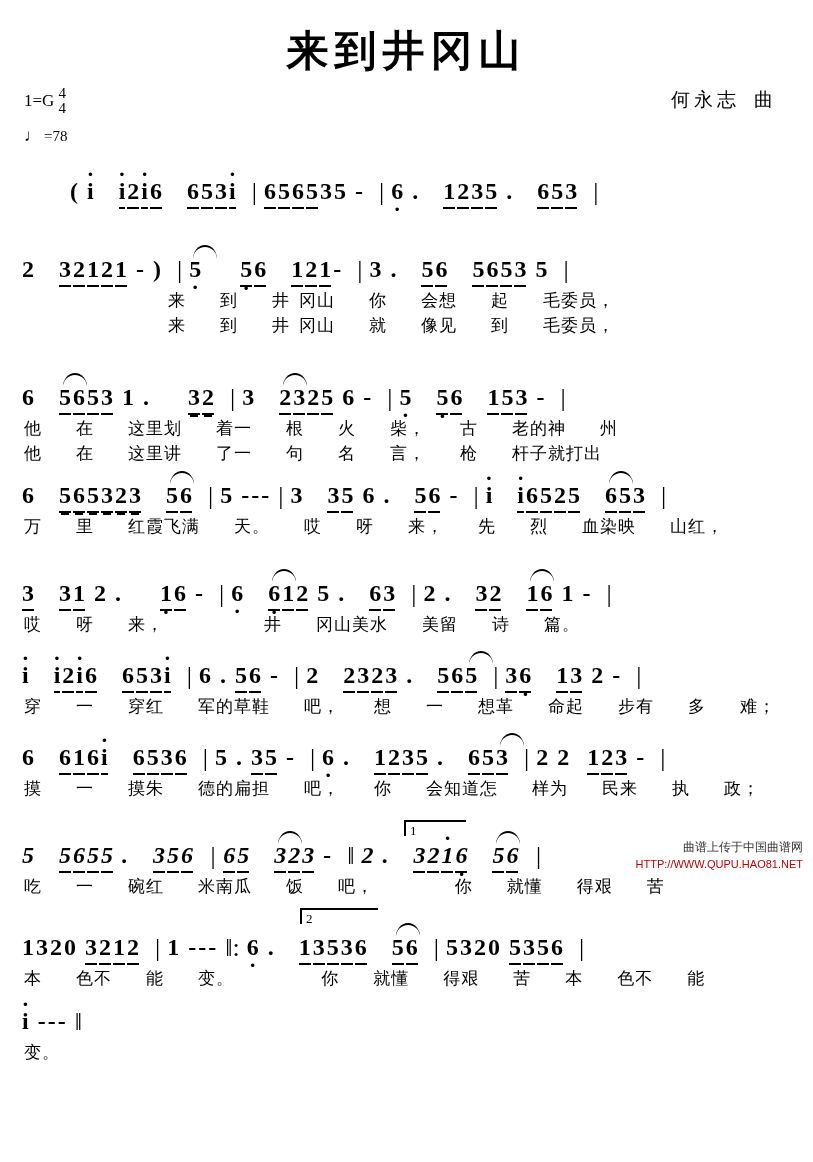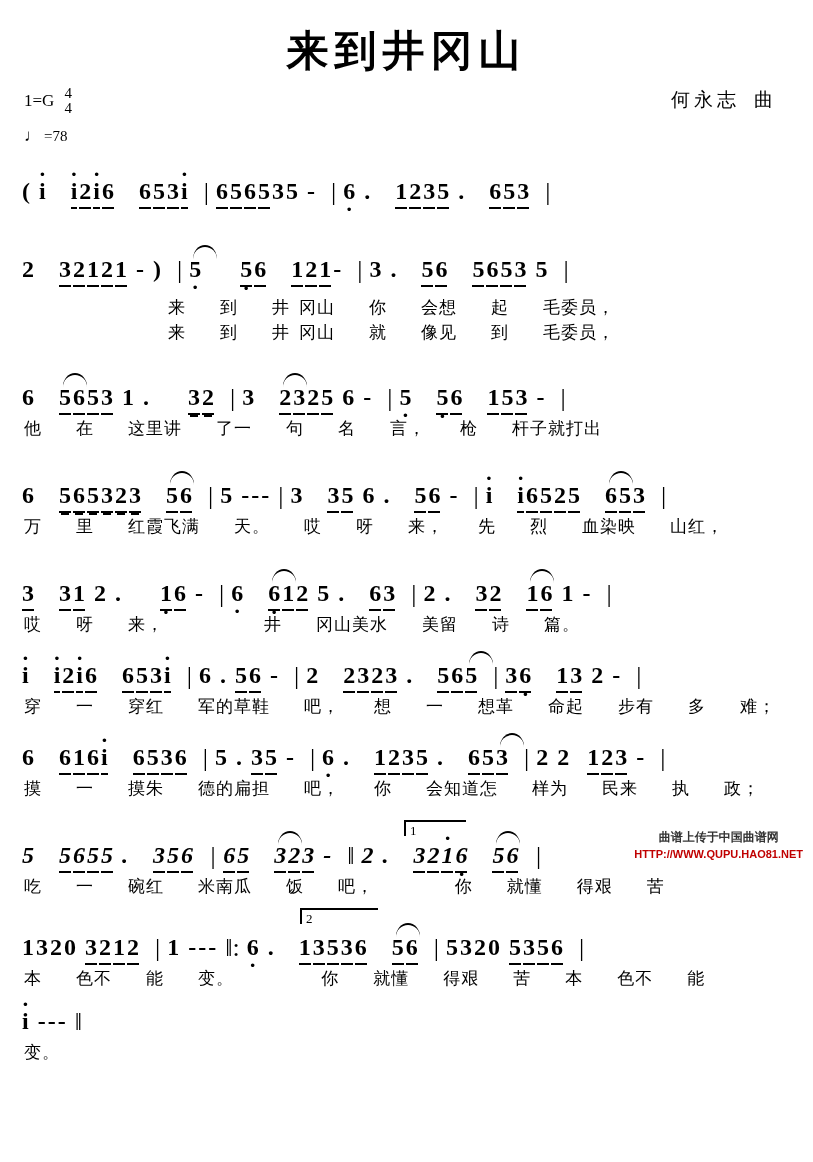--- a/index.html
+++ b/index.html
@@ -23,21 +23,21 @@
     line-height:1.1;
   }
 
   
   .meta{position:relative;height:96px;margin-top:6px;}
   .key-block{
     position:absolute;left:24px;top:6px;
     font-family:"Liberation Serif", serif;
     font-size:17px;
   }
-  .key-line{display:flex;align-items:center;gap:8px;}
+  .key-line{display:flex;align-items:center;gap:2px;}
   .frac{display:inline-flex;flex-direction:column;align-items:center;line-height:1;font-size:15px;margin-left:2px;}
   .frac span{display:block;}
   .tempo{margin-top:10px;font-size:15px;display:flex;align-items:center;gap:3px;}
   .qnote{font-size:17px;}
 
   .credits{
     position:absolute;right:40px;top:0;
     text-align:left;
     font-family:"DejaVu Sans", sans-serif;
     font-size:19px;
@@ -94,27 +94,26 @@
     position:absolute;
     border-left:2px solid #000;
     border-top:2px solid #000;
     height:14px;
     font-family:"Liberation Serif", serif;
     font-size:14px;
   }
   .ending span{position:absolute;left:4px;top:1px;font-size:13px;}
 
   .footer{
-    position:absolute;right:10px;bottom:22px;
-    text-align:center;
+    position:absolute;right:10px;bottom:12px;
+    text-align:right;
     font-family:"DejaVu Sans", sans-serif;
     font-size:12px;
     color:#333;
     line-height:1.5;
-    font-weight:bold;
   }
   .footer .url{color:#c00000;font-size:11px;font-family:"Liberation Sans", sans-serif;}
 </style>
 </head>
 <body>
 
 <div class="sheet">
 
   <div class="title">来到井冈山</div>
 
@@ -133,41 +132,44 @@
       </div>
     </div>
 
     <div class="credits">
       <div>
         <span class="nm">何永志</span><span class="rl">曲</span>
       </div>
     </div>
   </div>
 
-  <div class="system" style="height:78px;">
+  <div class="system" style="height:78px;margin-left:48px;">
     <div class="notes">
       <span class="n">(</span><span class="n dotabove">i</span><span class="sp"></span><span class="n u1 dotabove tight">i</span><span class="n u1 tight">2</span><span class="n u1 dotabove tight">i</span><span class="n u1">6</span><span class="sp"></span><span class="n u1 tight">6</span><span class="n u1 tight">5</span><span class="n u1 tight">3</span><span class="n u1 dotabove">i</span><span class="bar">|</span><span class="n u1 tight">6</span><span class="n u1 tight">5</span><span class="n u1 tight">6</span><span class="n u1 tight">5</span><span class="n tight">3</span><span class="n">5</span><span class="n">-</span><span class="bar">|</span><span class="n dotbelow">6</span><span class="n">.</span><span class="sp"></span><span class="n u1 tight">1</span><span class="n u1 tight">2</span><span class="n u1 tight">3</span><span class="n u1">5</span><span class="n">.</span><span class="sp"></span><span class="n u1 tight">6</span><span class="n u1 tight">5</span><span class="n u1">3</span><span class="bar">|</span>
     </div>
   </div>
 
   <div class="system" style="height:98px;">
     <div class="notes">
       <span class="n">2</span><span class="sp"></span><span class="n u1 tight">3</span><span class="n u1 tight">2</span><span class="n u1 tight">1</span><span class="n u1 tight">2</span><span class="n u1">1</span><span class="n">-</span><span class="n">)</span><span class="bar">|</span><span class="n dotbelow tie">5</span><span class="spl"></span><span class="n u1 dotbelow tight">5</span><span class="n u1">6</span><span class="sp"></span><span class="n u1 tight">1</span><span class="n u1 tight">2</span><span class="n u1 tight">1</span><span class="n">-</span><span class="bar">|</span><span class="n">3</span><span class="n">.</span><span class="sp"></span><span class="n u1 tight">5</span><span class="n u1">6</span><span class="sp"></span><span class="n u1 tight">5</span><span class="n u1 tight">6</span><span class="n u1 tight">5</span><span class="n u1">3</span><span class="n">5</span><span class="bar">|</span>
     </div>
-    <div class="lyric" style="padding-left:150px;margin-top:7px;">
+    <div class="lyric" style="padding-left:150px;">
       <span class="gl">来</span><span class="gl">到</span><span class="g">井</span><span class="gl">冈山</span><span class="gl">你</span><span class="gl">会想</span><span class="gl">起</span><span class="g">毛委员，</span>
     </div>
     <div class="lyric" style="padding-left:150px;">
       <span class="gl">来</span><span class="gl">到</span><span class="g">井</span><span class="gl">冈山</span><span class="gl">就</span><span class="gl">像见</span><span class="gl">到</span><span class="g">毛委员，</span>
     </div>
   </div>
 
   <div class="system" style="height:98px;margin-top:30px;">
     <div class="notes">
       <span class="n">6</span><span class="sp"></span><span class="n u1 tight tie">5</span><span class="n u1 tight">6</span><span class="n u1 tight">5</span><span class="n u1">3</span><span class="n">1</span><span class="n">.</span><span class="spl"></span><span class="n u2 tight">3</span><span class="n u2">2</span><span class="bar">|</span><span class="n">3</span><span class="sp"></span><span class="n u1 tight tie">2</span><span class="n u1 tight">3</span><span class="n u1 tight">2</span><span class="n u1">5</span><span class="n">6</span><span class="n">-</span><span class="bar">|</span><span class="n dotbelow">5</span><span class="sp"></span><span class="n u1 dotbelow tight">5</span><span class="n u1">6</span><span class="sp"></span><span class="n u1 tight">1</span><span class="n u1 tight">5</span><span class="n u1">3</span><span class="n">-</span><span class="bar">|</span>
+    </div>
+    <div class="lyric">
+      <span class="gl">他</span><span class="gl">在</span><span class="gl">这里划</span><span class="gl">着一</span><span class="gl">根</span><span class="gl">火</span><span class="gl">柴，</span><span class="gl">古</span><span class="gl">老的神</span><span class="g">州</span>
     </div>
     <div class="lyric">
       <span class="gl">他</span><span class="gl">在</span><span class="gl">这里讲</span><span class="gl">了一</span><span class="gl">句</span><span class="gl">名</span><span class="gl">言，</span><span class="gl">枪</span><span class="g">杆子就打出</span>
     </div>
   </div>
 
   <div class="system" style="height:98px;">
     <div class="notes">
       <span class="n">6</span><span class="sp"></span><span class="n u2 tight">5</span><span class="n u2 tight">6</span><span class="n u2 tight">5</span><span class="n u2 tight">3</span><span class="n u2 tight">2</span><span class="n u2">3</span><span class="sp"></span><span class="n u1 tight tie">5</span><span class="n u1">6</span><span class="bar">|</span><span class="n">5</span><span class="n tight">-</span><span class="n tight">-</span><span class="n tight">-</span><span class="bar">|</span><span class="n">3</span><span class="sp"></span><span class="n u1 tight">3</span><span class="n u1">5</span><span class="n">6</span><span class="n">.</span><span class="sp"></span><span class="n u1 tight">5</span><span class="n u1">6</span><span class="n">-</span><span class="bar">|</span><span class="n dotabove">i</span><span class="sp"></span><span class="n u1 dotabove tight">i</span><span class="n u1 tight">6</span><span class="n u1 tight">5</span><span class="n u1 tight">2</span><span class="n u1">5</span><span class="sp"></span><span class="n u1 tight tie">6</span><span class="n u1 tight">5</span><span class="n u1">3</span><span class="bar">|</span>
     </div>

